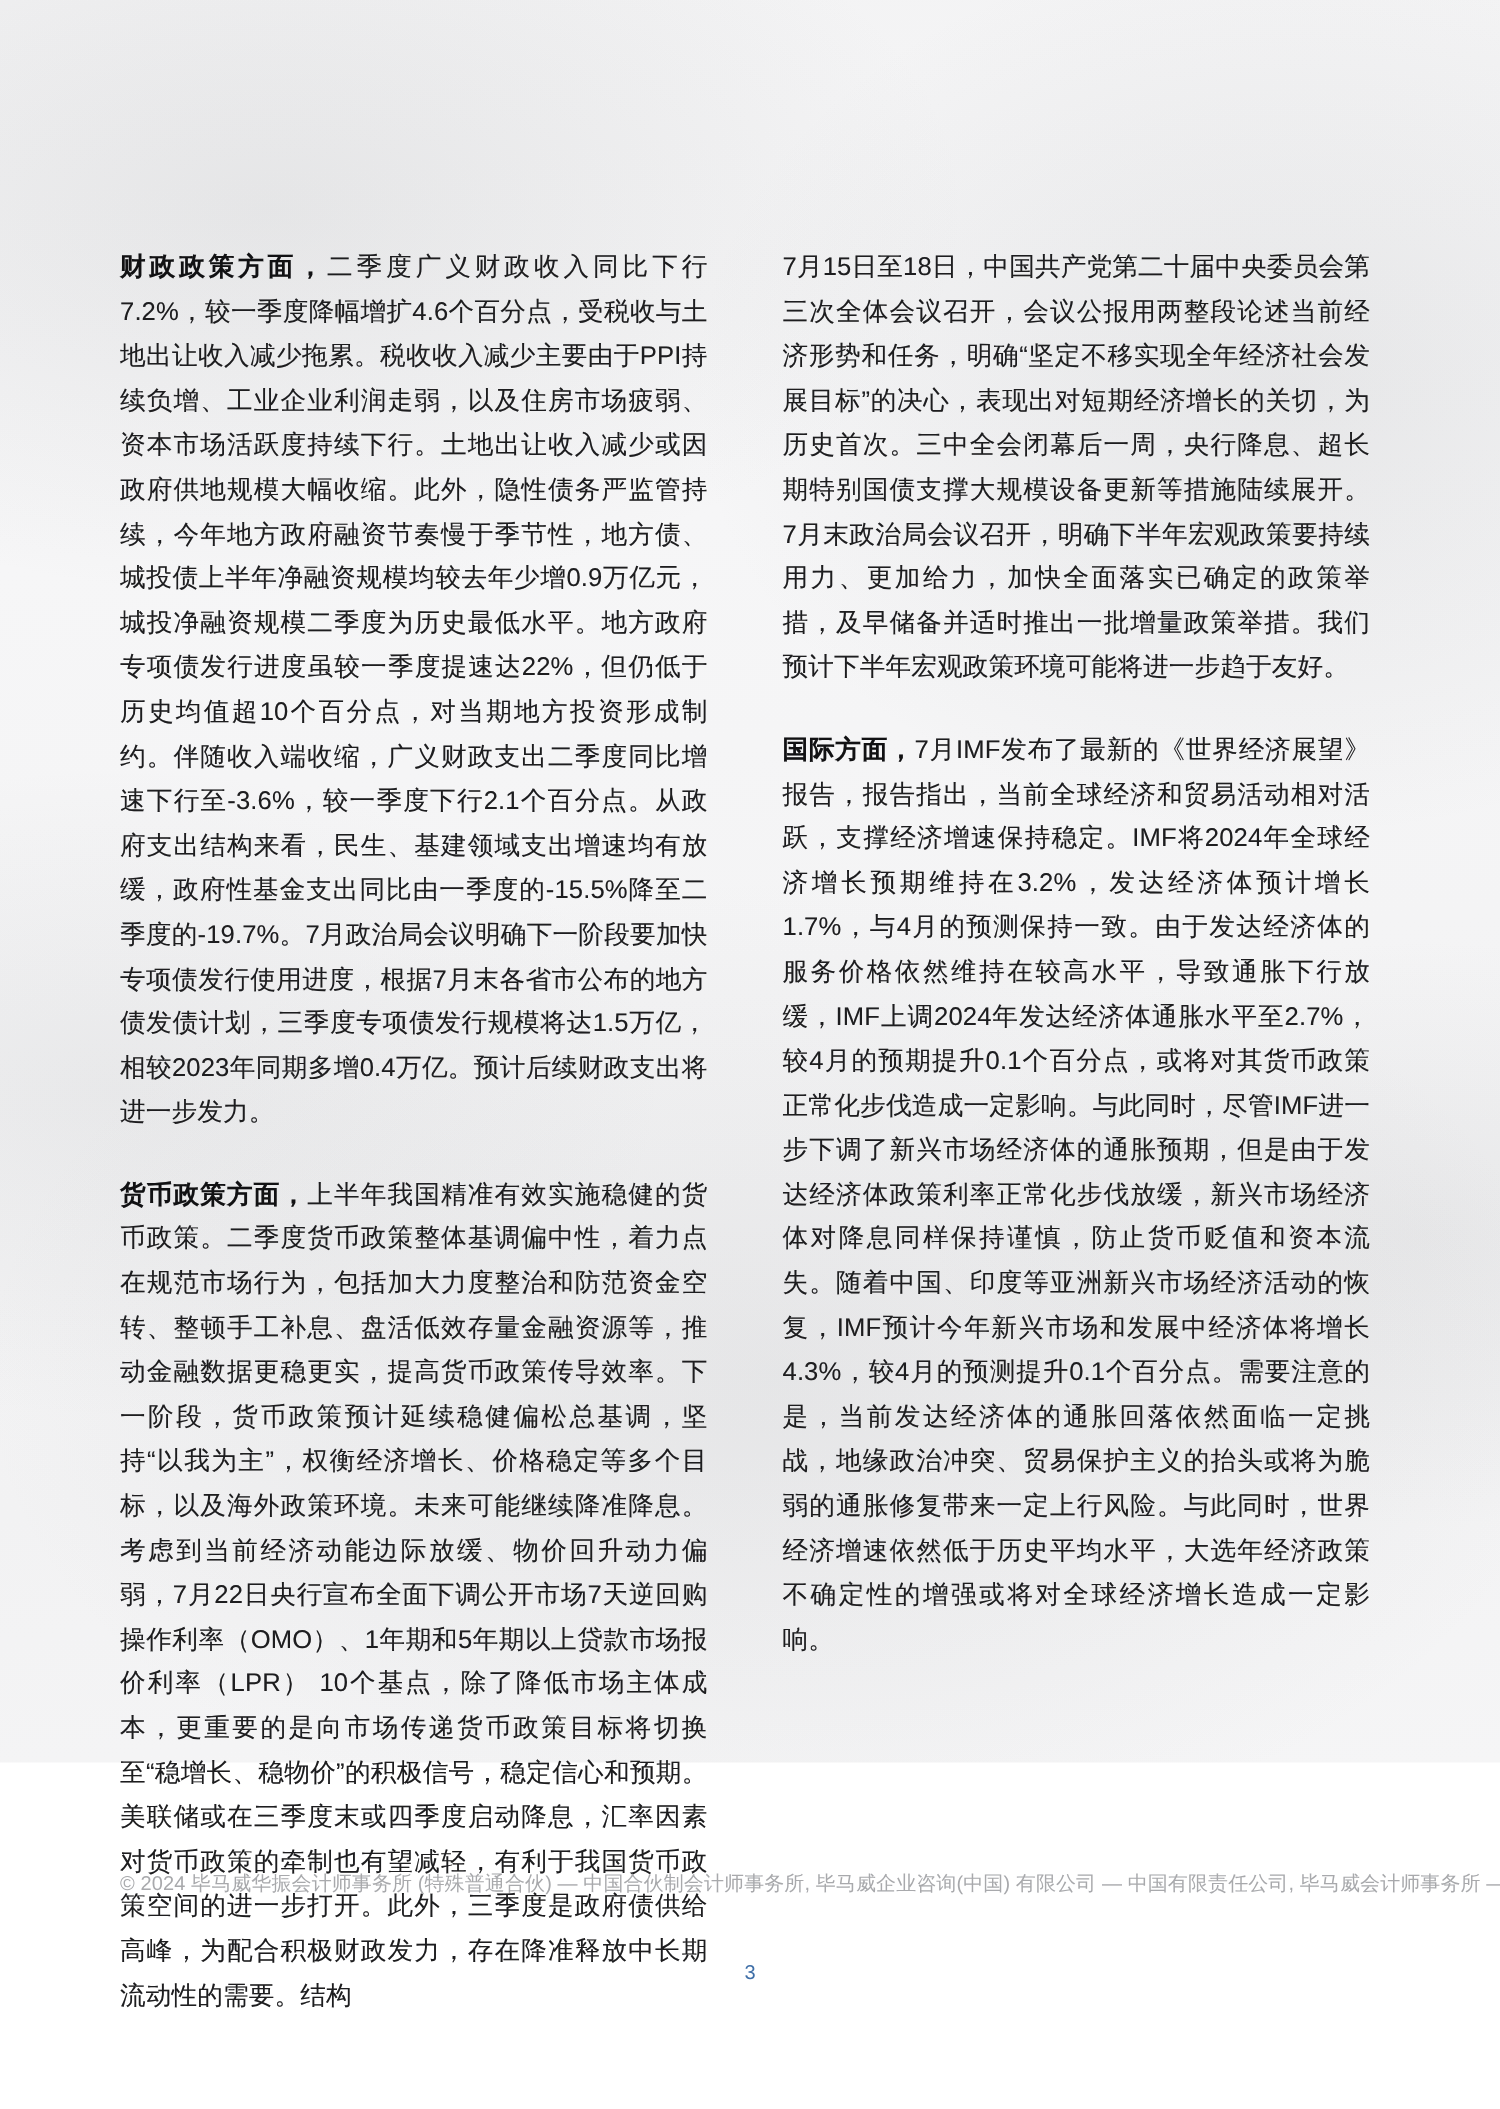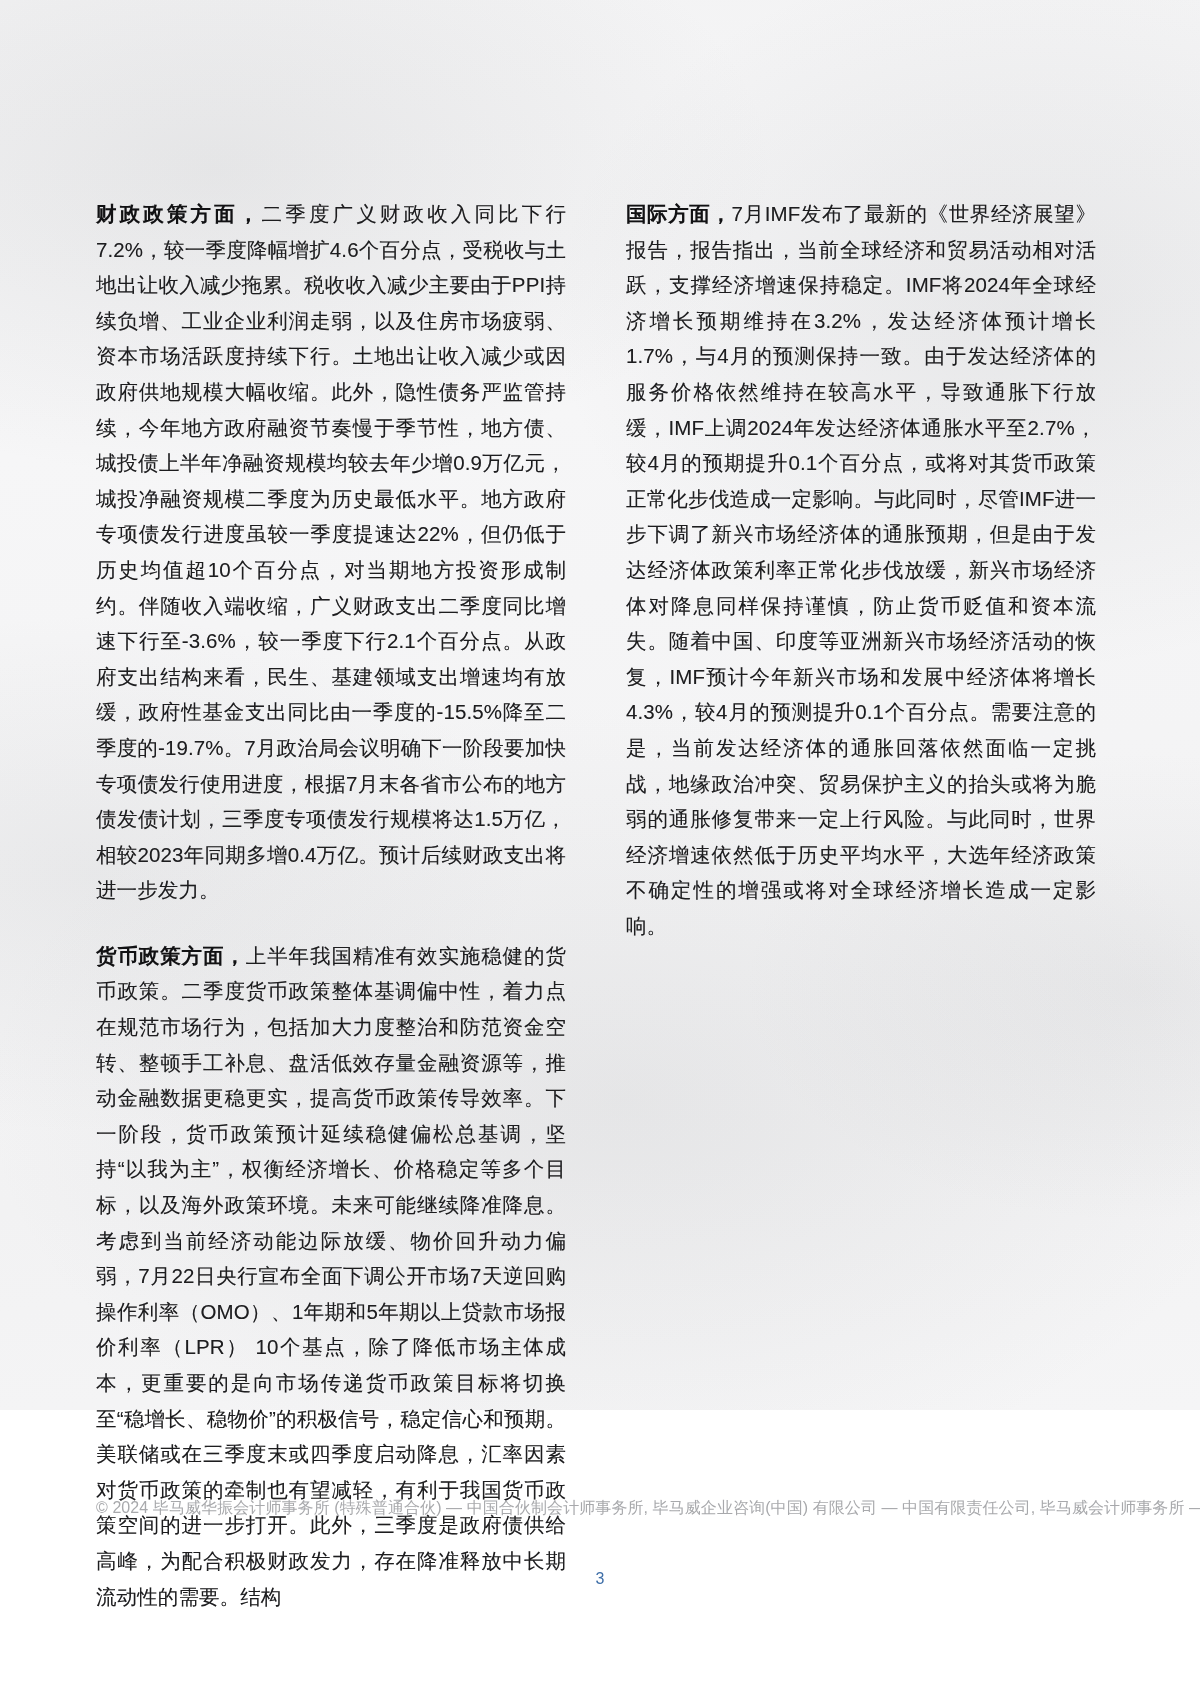--- a/index.html
+++ b/index.html
@@ -97,20 +97,21 @@
 <div class="page">
 
   <div class="content">
 
     <div class="col">
       <p class="para"><span class="lead">财政政策方面，</span><span>二季度广义财政收入同比下行7.2%，较一季度降幅增扩4.6个百分点，受税收与土地出让收入减少拖累。税收收入减少主要由于PPI持续负增、工业企业利润走弱，以及住房市场疲弱、资本市场活跃度持续下行。土地出让收入减少或因政府供地规模大幅收缩。此外，隐性债务严监管持续，今年地方政府融资节奏慢于季节性，地方债、城投债上半年净融资规模均较去年少增0.9万亿元，城投净融资规模二季度为历史最低水平。地方政府专项债发行进度虽较一季度提速达22%，但仍低于历史均值超10个百分点，对当期地方投资形成制约。伴随收入端收缩，广义财政支出二季度同比增速下行至-3.6%，较一季度下行2.1个百分点。从政府支出结构来看，民生、基建领域支出增速均有放缓，政府性基金支出同比由一季度的-15.5%降至二季度的-19.7%。7月政治局会议明确下一阶段要加快专项债发行使用进度，根据7月末各省市公布的地方债发债计划，三季度专项债发行规模将达1.5万亿，相较2023年同期多增0.4万亿。预计后续财政支出将进一步发力。</span></p>
       <p class="para"><span class="lead">货币政策方面，</span><span>上半年我国精准有效实施稳健的货币政策。二季度货币政策整体基调偏中性，着力点在规范市场行为，包括加大力度整治和防范资金空转、整顿手工补息、盘活低效存量金融资源等，推动金融数据更稳更实，提高货币政策传导效率。下一阶段，货币政策预计延续稳健偏松总基调，坚持“以我为主”，权衡经济增长、价格稳定等多个目标，以及海外政策环境。未来可能继续降准降息。考虑到当前经济动能边际放缓、物价回升动力偏弱，7月22日央行宣布全面下调公开市场7天逆回购操作利率（OMO）、1年期和5年期以上贷款市场报价利率（LPR） 10个基点，除了降低市场主体成本，更重要的是向市场传递货币政策目标将切换至“稳增长、稳物价”的积极信号，稳定信心和预期。美联储或在三季度末或四季度启动降息，汇率因素对货币政策的牵制也有望减轻，有利于我国货币政策空间的进一步打开。此外，三季度是政府债供给高峰，为配合积极财政发力，存在降准释放中长期流动性的需要。结构</span></p>
     </div>
 
     <div class="col">
+      <p class="para"><span class="lead"></span><span>7月15日至18日，中国共产党第二十届中央委员会第三次全体会议召开，会议公报用两整段论述当前经济形势和任务，明确“坚定不移实现全年经济社会发展目标”的决心，表现出对短期经济增长的关切，为历史首次。三中全会闭幕后一周，央行降息、超长期特别国债支撑大规模设备更新等措施陆续展开。 7月末政治局会议召开，明确下半年宏观政策要持续用力、更加给力，加快全面落实已确定的政策举措，及早储备并适时推出一批增量政策举措。我们预计下半年宏观政策环境可能将进一步趋于友好。</span></p>
       <p class="para"><span class="lead">国际方面，</span><span>7月IMF发布了最新的《世界经济展望》报告，报告指出，当前全球经济和贸易活动相对活跃，支撑经济增速保持稳定。IMF将2024年全球经济增长预期维持在3.2%，发达经济体预计增长1.7%，与4月的预测保持一致。由于发达经济体的服务价格依然维持在较高水平，导致通胀下行放缓，IMF上调2024年发达经济体通胀水平至2.7%，较4月的预期提升0.1个百分点，或将对其货币政策正常化步伐造成一定影响。与此同时，尽管IMF进一步下调了新兴市场经济体的通胀预期，但是由于发达经济体政策利率正常化步伐放缓，新兴市场经济体对降息同样保持谨慎，防止货币贬值和资本流失。随着中国、印度等亚洲新兴市场经济活动的恢复，IMF预计今年新兴市场和发展中经济体将增长4.3%，较4月的预测提升0.1个百分点。需要注意的是，当前发达经济体的通胀回落依然面临一定挑战，地缘政治冲突、贸易保护主义的抬头或将为脆弱的通胀修复带来一定上行风险。与此同时，世界经济增速依然低于历史平均水平，大选年经济政策不确定性的增强或将对全球经济增长造成一定影响。</span></p>
     </div>
 
   </div>
 
   <div class="footer">
     <div class="footer-line">© 2024 毕马威华振会计师事务所 (特殊普通合伙) — 中国合伙制会计师事务所, 毕马威企业咨询(中国) 有限公司 — 中国有限责任公司, 毕马威会计师事务所 — 澳门特别行政区合伙制事务所,</div>
   </div>
 
   <div class="page-number">3</div>

